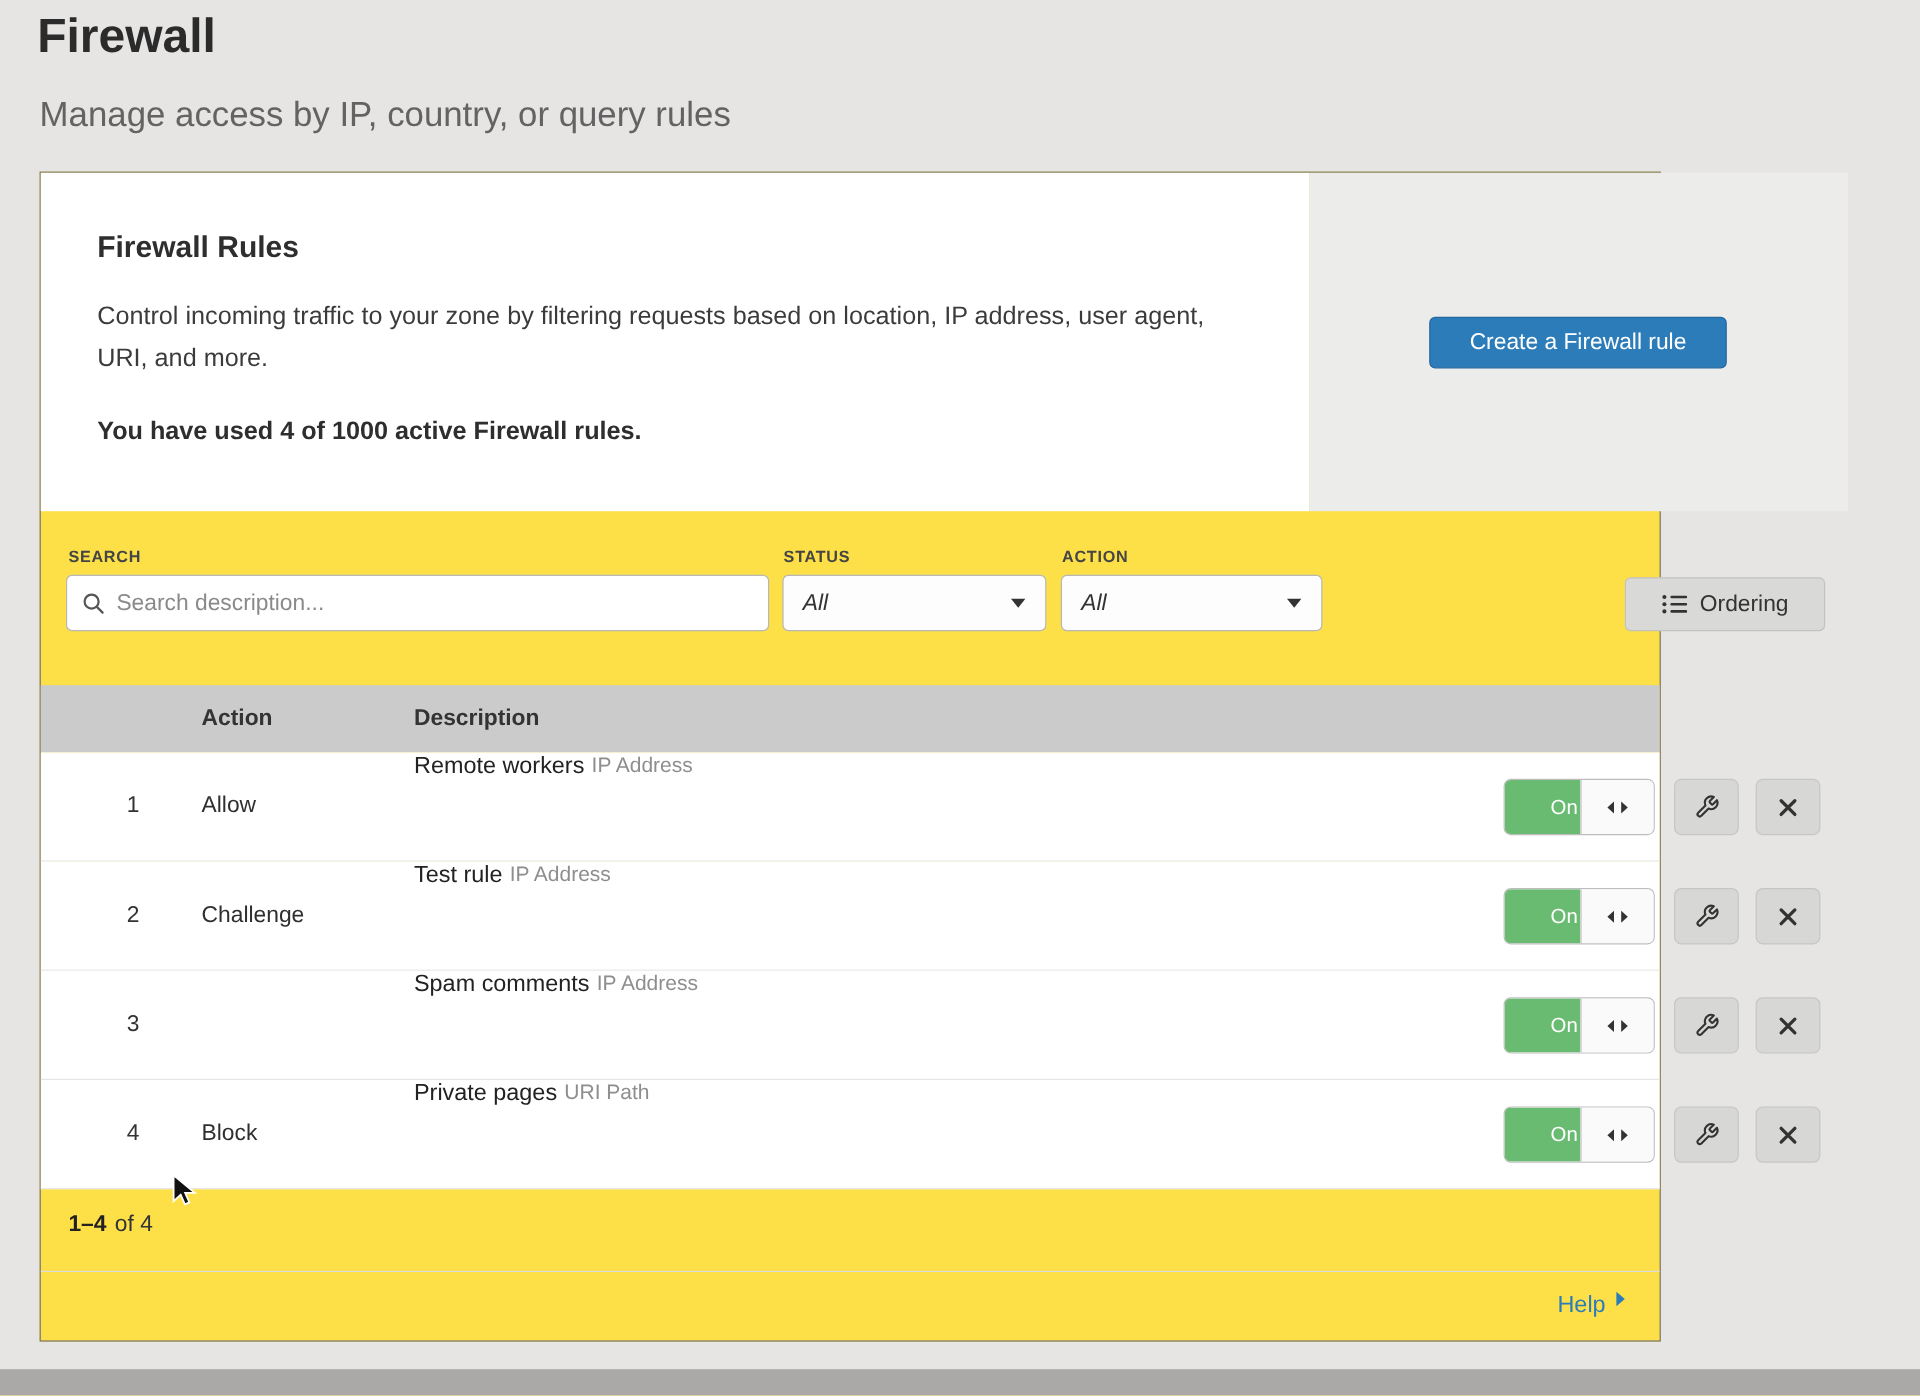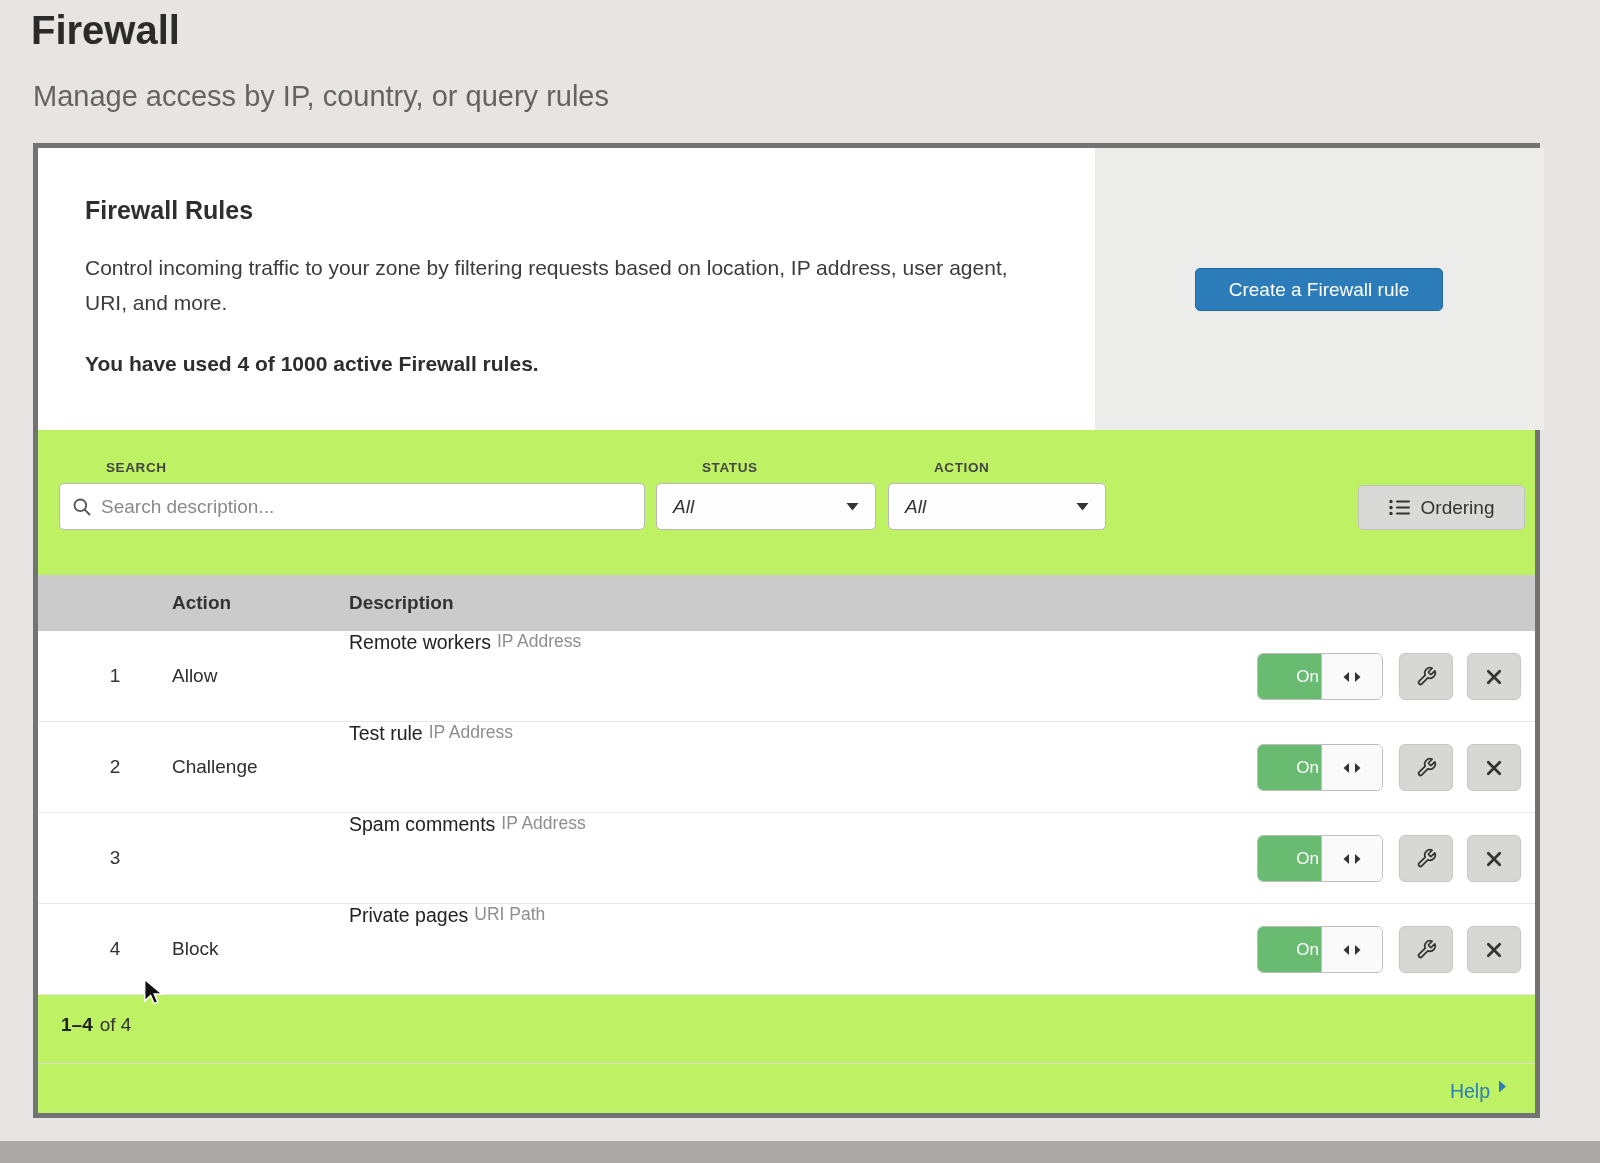--- a/index.html
+++ b/index.html
@@ -14,22 +14,22 @@
   .page-title {
     position:absolute; left:31px; top:8px;
     font-size:40px; font-weight:600; color:#2b2b2b;
   }
   .page-subtitle {
     position:absolute; left:33px; top:80px;
     font-size:29px; font-weight:400; color:#636363;
   }
   .card {
     position:absolute; left:33px; top:143px;
-    width:1507px; height:975px;
-    background:#bef264; border:5px solid #737373;
+    width:1351px; height:975px;
+    background:#fde047; border:1px solid #737373;
   }
   
   .panel-left {
     position:absolute; left:0; top:0; width:1057px; height:282px;
     background:#ffffff; padding:48px 0 0 47px;
   }
   .rules-heading { font-size:25px; font-weight:700; color:#2e2e2e; margin-bottom:26px; }
   .rules-desc { font-size:21px; color:#3b3b3b; line-height:1.65; width:945px; }
   .rules-usage { font-size:21px; font-weight:700; color:#2e2e2e; margin-top:32px; }
   .panel-right {
@@ -40,21 +40,21 @@
     position:absolute; left:100px; top:120px;
     width:248px; height:43px;
     background:#2b7cb9; border:1px solid #2568a0; border-radius:5px;
     color:#ffffff; font-size:19px; font-family:inherit;
     display:flex; align-items:center; justify-content:center;
     cursor:pointer;
   }
   
   .filter-label {
     position:absolute; font-size:13.5px; font-weight:700;
-    letter-spacing:.6px; color:#454545;margin-left:45px;
+    letter-spacing:.6px; color:#454545;
   }
   .lbl-search { left:23px; top:312px; }
   .lbl-status { left:619px; top:312px; }
   .lbl-action { left:851px; top:312px; }
   .search-box {
     position:absolute; left:21px; top:335px; width:586px; height:47px;
     background:#fff; border:1px solid #b8b8b6; border-radius:5px;
     display:flex; align-items:center; padding:0 12px;
   }
   .search-box svg { flex:0 0 auto; margin-right:9px; }

